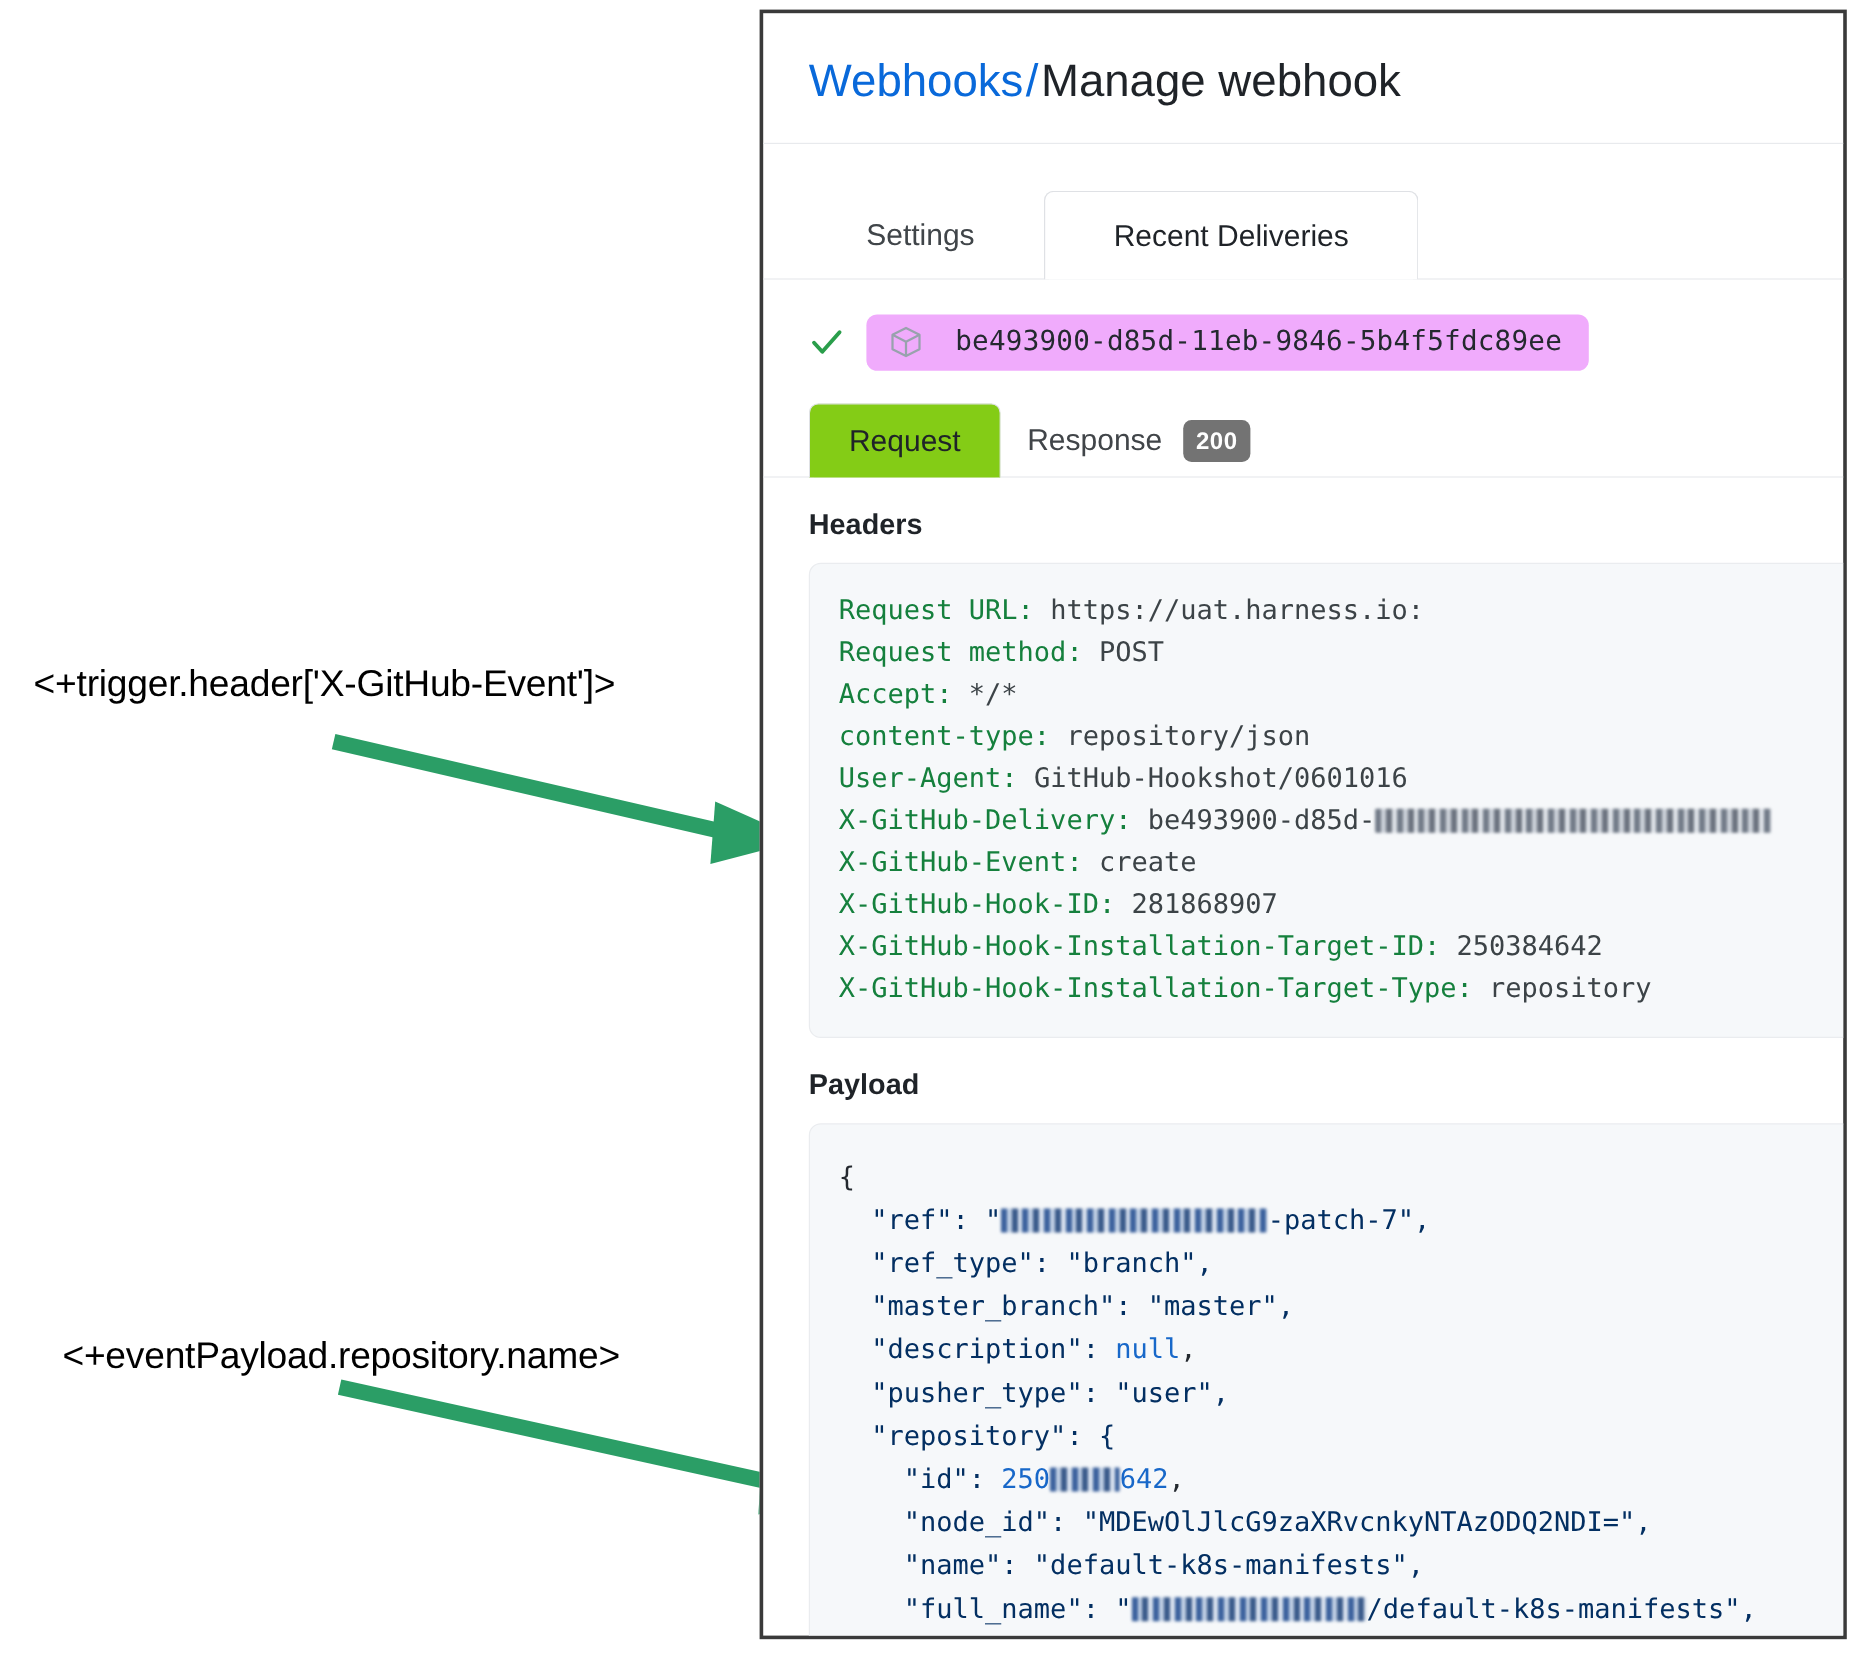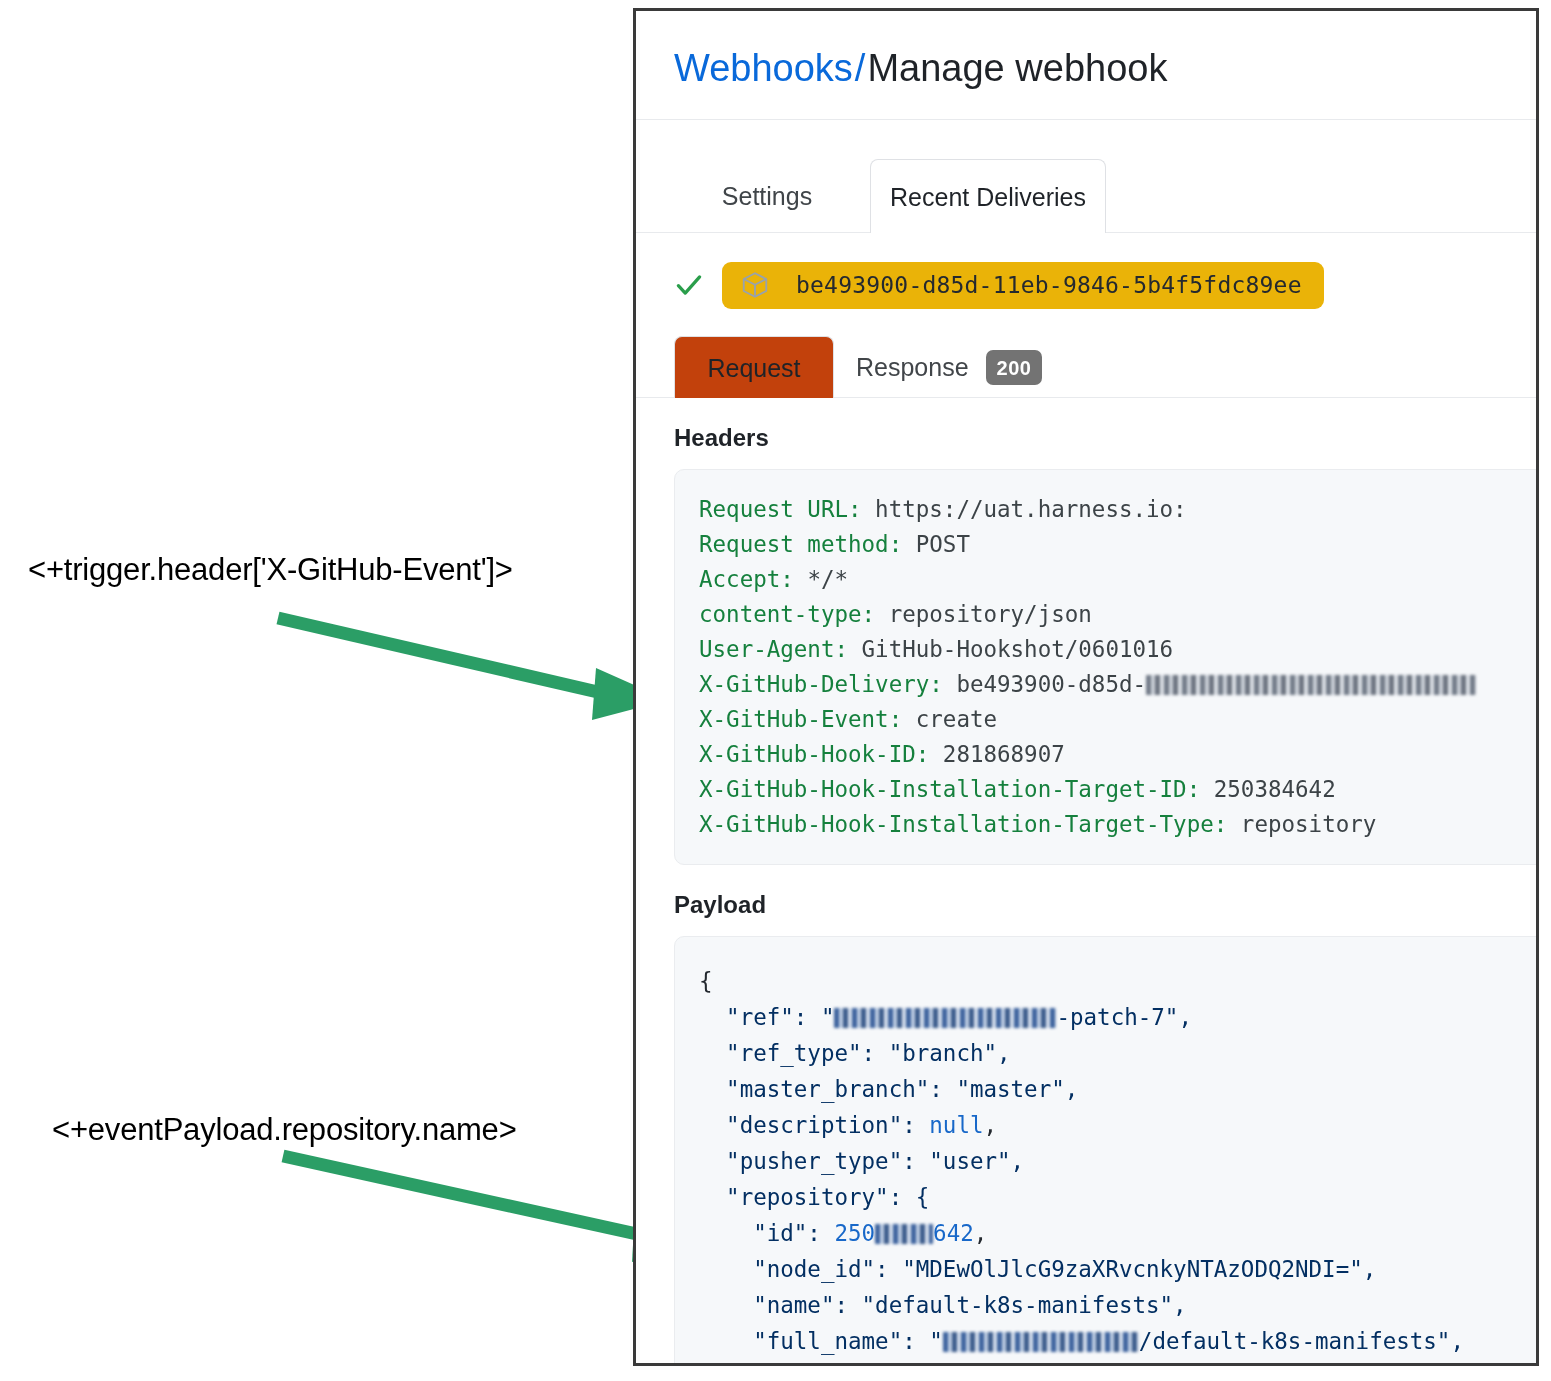--- a/index.html
+++ b/index.html
@@ -98,21 +98,21 @@
     white-space: nowrap;
     text-align: center;
   }
   .tab-outer.tab-settings {
     left: 11px;
     width: 164px;
     color: #404549;
   }
   .tab-outer.tab-deliveries {
     left: 196px;
-    width: 236px;
+    width: 312px;
     border: 1px solid #dfe1e5;
     border-bottom: none;
     border-radius: 8px 8px 0 0;
     background: #fff;
     color: #1f2328;
     z-index: 3;
   }
   .tabs-underline {
     position: absolute;
     left: -38px;
@@ -133,21 +133,21 @@
   .check-icon {
     width: 30px;
     height: 30px;
     margin-right: 18px;
     flex: 0 0 auto;
     display: block;
   }
   .delivery-pill {
     display: flex;
     align-items: center;
-    background: #eab308;
+    background: #f0abfc;
     border-radius: 9px;
     height: 47px;
     padding: 0 22px 0 18px;
     box-sizing: border-box;
   }
   .cube-icon {
     width: 30px;
     height: 30px;
     margin-right: 26px;
     flex: 0 0 auto;
@@ -176,21 +176,21 @@
     box-sizing: border-box;
     white-space: nowrap;
     text-align: center;
   }
   .tab-inner.tab-request {
     left: 0;
     width: 160px;
     border: 1px solid #dfe1e5;
     border-bottom: none;
     border-radius: 8px 8px 0 0;
-    background: #c2410c;
+    background: #84cc16;
     color: #1f2328;
     z-index: 3;
   }
   .tab-inner.tab-response {
     left: 182px;
     display: flex;
     align-items: center;
     color: #414549;
   }
   .status-badge {

